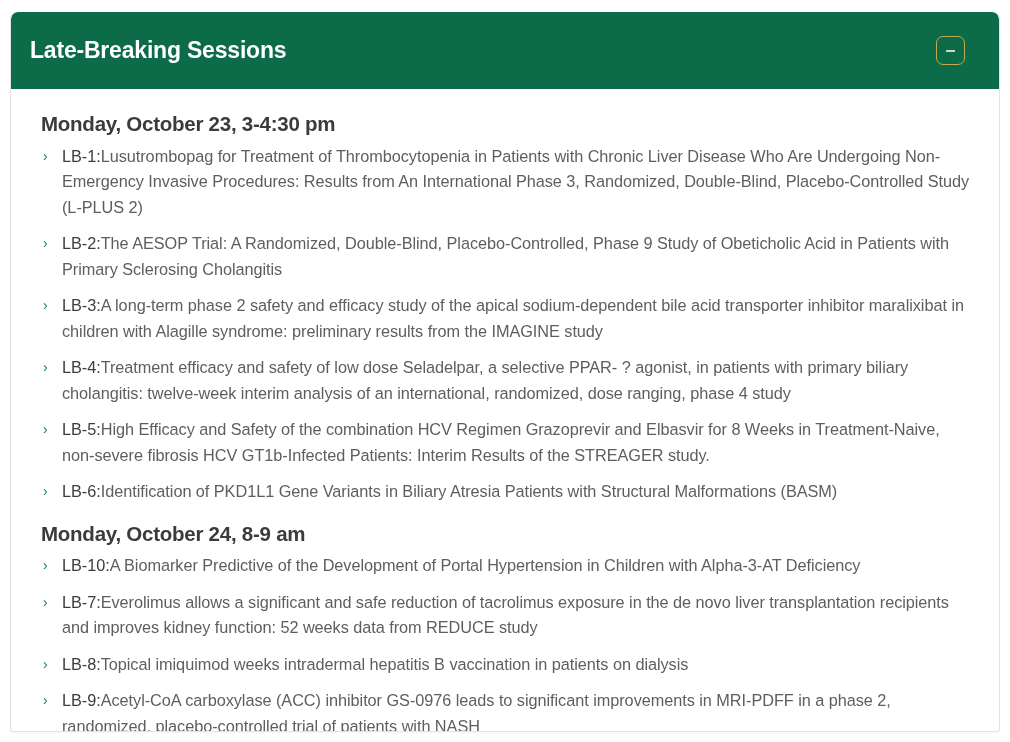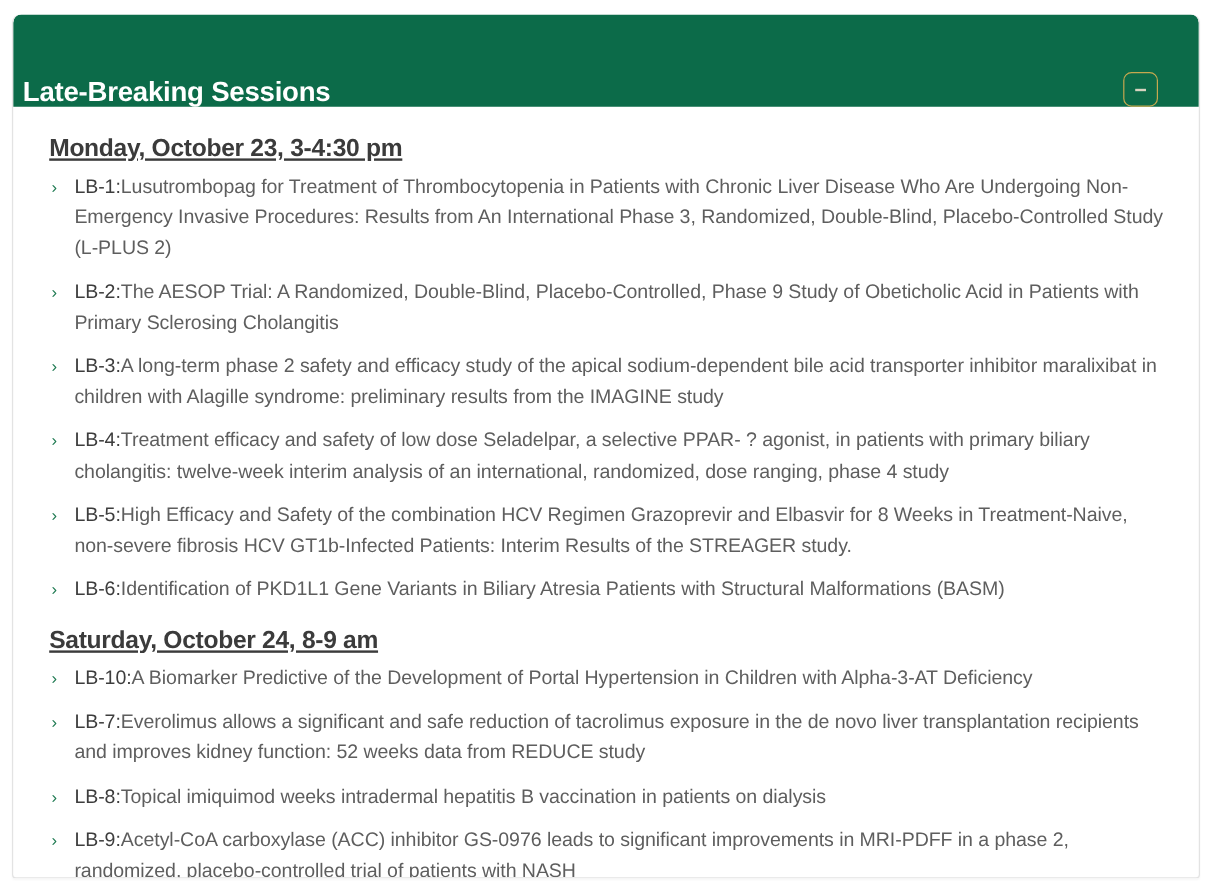--- a/index.html
+++ b/index.html
@@ -30,22 +30,22 @@
     box-shadow: 0 1px 2px rgba(0,0,0,0.04);
     overflow: hidden;
   }
 
   .panel-header {
     position: relative;
     height: 77px;
     background: #0c6b49;
     border-radius: 7px 7px 0 0;
     display: flex;
-    align-items: flex-end;
-    padding: 0 22px 0 8px;
+    align-items: center;
+    padding: 0 22px 0 19px;
     box-sizing: border-box;
   }
 
   .panel-title {
     color: #ffffff;
     font-size: 23px;
     font-weight: bold;
     letter-spacing: -0.2px;
     line-height: 1.1;
     margin: 0;
@@ -79,21 +79,20 @@
     box-sizing: border-box;
   }
 
   .day-heading {
     font-size: 20.5px;
     font-weight: bold;
     color: #3b3b3b;
     letter-spacing: -0.25px;
     margin: 0 0 7px 0;
     line-height: 1.25;
-    text-decoration: underline;
   }
   .day-heading.subsequent {
     margin-top: 16px;
   }
 
   .session-list {
     list-style: none;
     margin: 0 0 0 0;
     padding: 0;
   }
@@ -145,21 +144,21 @@
     <div id="sections-root">
         <div class="day-heading">Monday, October 23, 3-4:30 pm</div>
         <ul class="session-list">
           <li class="session-item"><span class="chevron-icon">›</span><span class="session-code">LB-1:</span><span class="session-title">Lusutrombopag for Treatment of Thrombocytopenia in Patients with Chronic Liver Disease Who Are Undergoing Non-Emergency Invasive Procedures: Results from An International Phase 3, Randomized, Double-Blind, Placebo-Controlled Study (L-PLUS 2)</span></li>
           <li class="session-item"><span class="chevron-icon">›</span><span class="session-code">LB-2:</span><span class="session-title">The AESOP Trial: A Randomized, Double-Blind, Placebo-Controlled, Phase 9 Study of Obeticholic Acid in Patients with Primary Sclerosing Cholangitis</span></li>
           <li class="session-item"><span class="chevron-icon">›</span><span class="session-code">LB-3:</span><span class="session-title">A long-term phase 2 safety and efficacy study of the apical sodium-dependent bile acid transporter inhibitor maralixibat in children with Alagille syndrome: preliminary results from the IMAGINE study</span></li>
           <li class="session-item"><span class="chevron-icon">›</span><span class="session-code">LB-4:</span><span class="session-title">Treatment efficacy and safety of low dose Seladelpar, a selective PPAR- ? agonist, in patients with primary biliary cholangitis: twelve-week interim analysis of an international, randomized, dose ranging, phase 4 study</span></li>
           <li class="session-item"><span class="chevron-icon">›</span><span class="session-code">LB-5:</span><span class="session-title">High Efficacy and Safety of the combination HCV Regimen Grazoprevir and Elbasvir for 8 Weeks in Treatment-Naive, non-severe fibrosis HCV GT1b-Infected Patients: Interim Results of the STREAGER study.</span></li>
           <li class="session-item"><span class="chevron-icon">›</span><span class="session-code">LB-6:</span><span class="session-title">Identification of PKD1L1 Gene Variants in Biliary Atresia Patients with Structural Malformations (BASM)</span></li>
         </ul>
-        <div class="day-heading subsequent">Saturday, October 24, 8-9 am</div>
+        <div class="day-heading subsequent">Monday, October 24, 8-9 am</div>
         <ul class="session-list">
           <li class="session-item"><span class="chevron-icon">›</span><span class="session-code">LB-10:</span><span class="session-title">A Biomarker Predictive of the Development of Portal Hypertension in Children with Alpha-3-AT Deficiency</span></li>
           <li class="session-item"><span class="chevron-icon">›</span><span class="session-code">LB-7:</span><span class="session-title">Everolimus allows a significant and safe reduction of tacrolimus exposure in the de novo liver transplantation recipients and improves kidney function: 52 weeks data from REDUCE study</span></li>
           <li class="session-item"><span class="chevron-icon">›</span><span class="session-code">LB-8:</span><span class="session-title">Topical imiquimod weeks intradermal hepatitis B vaccination in patients on dialysis</span></li>
           <li class="session-item"><span class="chevron-icon">›</span><span class="session-code">LB-9:</span><span class="session-title">Acetyl-CoA carboxylase (ACC) inhibitor GS-0976 leads to significant improvements in MRI-PDFF in a phase 2, randomized, placebo-controlled trial of patients with NASH</span></li>
         </ul>
       </div>
   </div>
 
 </div>

